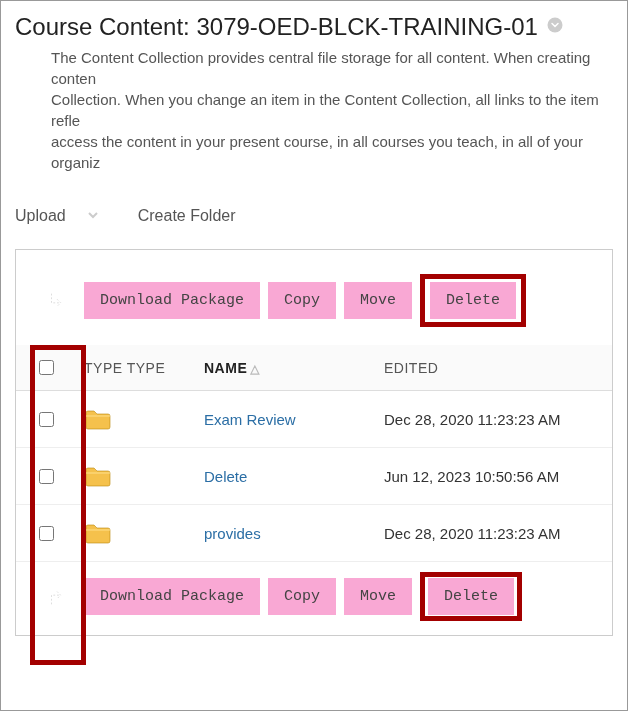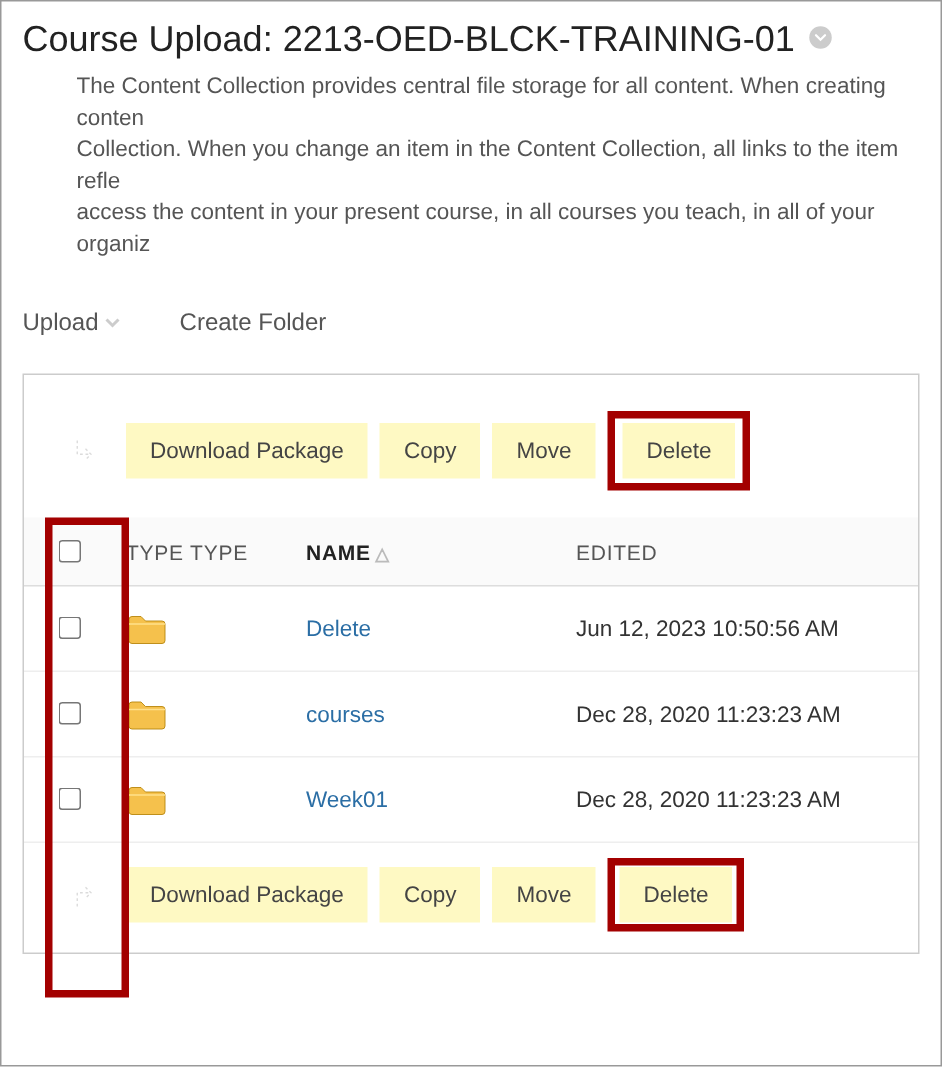--- a/index.html
+++ b/index.html
@@ -41,21 +41,21 @@
   }
   .toolbar-top {
     display: flex;
     align-items: center;
     gap: 40px;
     padding: 6px 0 14px 0;
   }
   .toolbar-item {
     display: flex;
     align-items: center;
-    gap: 4px;
+    gap: 22px;
     color: #555;
     font-size: 16px;
     cursor: pointer;
   }
   .tiny-chevron {
     color: #ccc;
     font-size: 12px;
   }
   .content-panel {
     border: 1px solid #ccc;
@@ -68,26 +68,27 @@
     padding: 24px 0 18px 10px;
   }
   .arrow-guide {
     width: 50px;
     display: flex;
     justify-content: flex-end;
     padding-right: 8px;
   }
   .arrow-guide svg { opacity: 0.35; }
   .btn {
-    background: #fef9c3;
+    background: #f9a8d4;
     border: none;
     padding: 10px 16px;
     font-size: 15px;
     color: #444;
     cursor: pointer;
+    font-family: Liberation Mono, monospace;
   }
   .hl-box-top {
     border: 5px solid #a30000;
     padding: 3px 5px;
     display: inline-block;
   }
   .hl-col {
     position: absolute;
     border: 5px solid #a30000;
     pointer-events: none;
@@ -151,21 +152,21 @@
     padding: 10px 0 14px 10px;
   }
 </style>
 </head>
 <body>
 
 <div class="page">
 
   <div class="title-row">
     <span class="title">
-      <span>Course Upload: </span><span>2213-OED-BLCK-TRAINING-01</span>
+      <span>Course Content: </span><span>3079-OED-BLCK-TRAINING-01</span>
     </span>
     <span class="title-chevron">
       <svg width="18" height="18" viewBox="0 0 24 24">
           <circle cx="12" cy="12" r="10" fill="#ccc"></circle>
           <path d="M8 10l4 4 4-4" stroke="#fff" stroke-width="2" fill="none" stroke-linecap="round"></path>
         </svg>
     </span>
   </div>
 
   <div class="desc">The Content Collection provides central file storage for all content. When creating conten
@@ -212,45 +213,45 @@
               <input type="checkbox" style="">
             </th>
             <th class="col-ft">TYPE TYPE</th>
             <th class="col-nm name-col">
               <span>NAME</span><span class="sort-tri">△</span>
             </th>
             <th class="col-ed">EDITED</th>
           </tr>
         </thead>
         <tbody id="tbody">
+        <tr>
+              <td class="col-ck"><input type="checkbox" style=""></td>
+              <td class="col-ft"><span class="folder-icon"><svg width="28" height="24" viewBox="0 0 28 24">
+                    <path d="M2 6a2 2 0 0 1 2-2h6l3 3h11a2 2 0 0 1 2 2v11a2 2 0 0 1-2 2H4a2 2 0 0 1-2-2V6z" fill="#f5c14c" stroke="#b8860b" stroke-width="0.6"></path>
+                    <path d="M2 9h24" stroke="#ffe08a" stroke-width="1"></path>
+                  </svg></span></td>
+              <td class="col-nm"><a class="file-link">Exam Review</a></td>
+              <td class="col-ed">Dec 28, 2020 11:23:23 AM</td>
+            </tr>
             <tr>
               <td class="col-ck"><input type="checkbox" style=""></td>
               <td class="col-ft"><span class="folder-icon"><svg width="28" height="24" viewBox="0 0 28 24">
                     <path d="M2 6a2 2 0 0 1 2-2h6l3 3h11a2 2 0 0 1 2 2v11a2 2 0 0 1-2 2H4a2 2 0 0 1-2-2V6z" fill="#f5c14c" stroke="#b8860b" stroke-width="0.6"></path>
                     <path d="M2 9h24" stroke="#ffe08a" stroke-width="1"></path>
                   </svg></span></td>
               <td class="col-nm"><a class="file-link">Delete</a></td>
               <td class="col-ed">Jun 12, 2023 10:50:56 AM</td>
             </tr>
             <tr>
               <td class="col-ck"><input type="checkbox" style=""></td>
               <td class="col-ft"><span class="folder-icon"><svg width="28" height="24" viewBox="0 0 28 24">
                     <path d="M2 6a2 2 0 0 1 2-2h6l3 3h11a2 2 0 0 1 2 2v11a2 2 0 0 1-2 2H4a2 2 0 0 1-2-2V6z" fill="#f5c14c" stroke="#b8860b" stroke-width="0.6"></path>
                     <path d="M2 9h24" stroke="#ffe08a" stroke-width="1"></path>
                   </svg></span></td>
-              <td class="col-nm"><a class="file-link">courses</a></td>
-              <td class="col-ed">Dec 28, 2020 11:23:23 AM</td>
-            </tr>
-            <tr>
-              <td class="col-ck"><input type="checkbox" style=""></td>
-              <td class="col-ft"><span class="folder-icon"><svg width="28" height="24" viewBox="0 0 28 24">
-                    <path d="M2 6a2 2 0 0 1 2-2h6l3 3h11a2 2 0 0 1 2 2v11a2 2 0 0 1-2 2H4a2 2 0 0 1-2-2V6z" fill="#f5c14c" stroke="#b8860b" stroke-width="0.6"></path>
-                    <path d="M2 9h24" stroke="#ffe08a" stroke-width="1"></path>
-                  </svg></span></td>
-              <td class="col-nm"><a class="file-link">Week01</a></td>
+              <td class="col-nm"><a class="file-link">provides</a></td>
               <td class="col-ed">Dec 28, 2020 11:23:23 AM</td>
             </tr>
           </tbody>
       </table>
     </div>
 
     <div class="actions-bottom">
       <div class="arrow-guide">
         <svg width="22" height="22" viewBox="0 0 24 24">
             <path d="M6 20V10h10M12 6l4 4-4 4" stroke="#999" stroke-width="1" fill="none" stroke-dasharray="2 2"></path>

